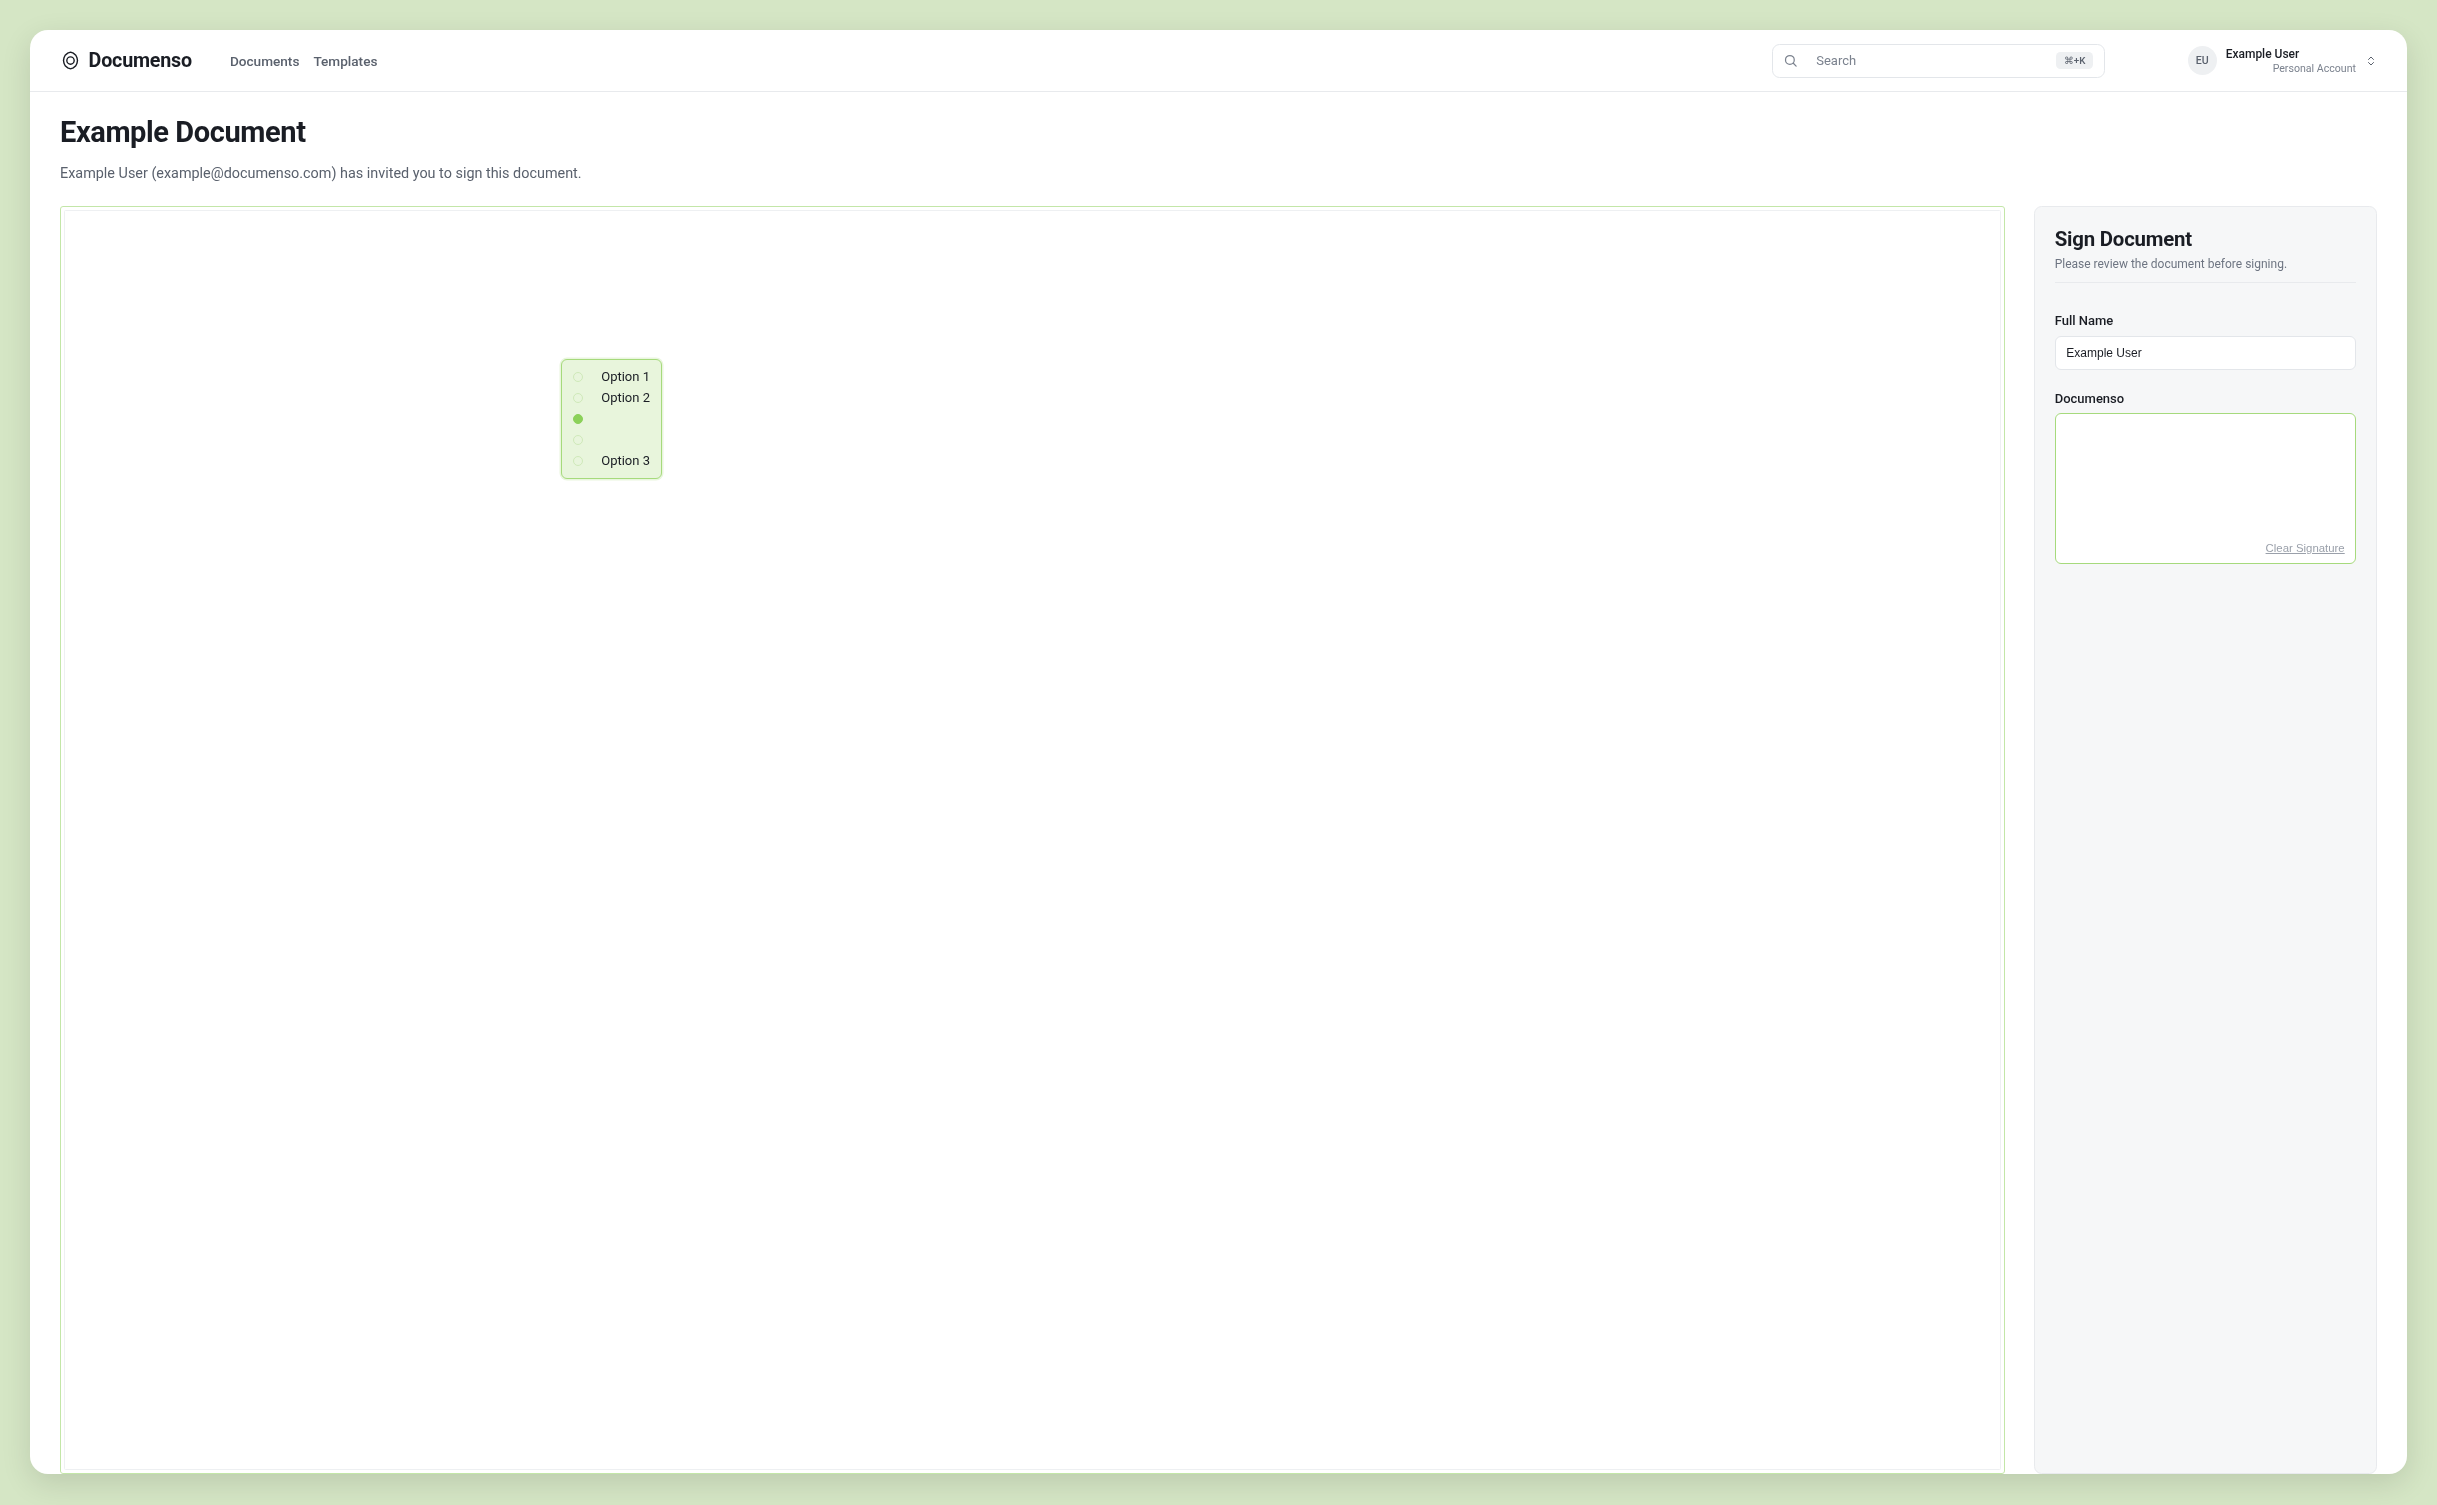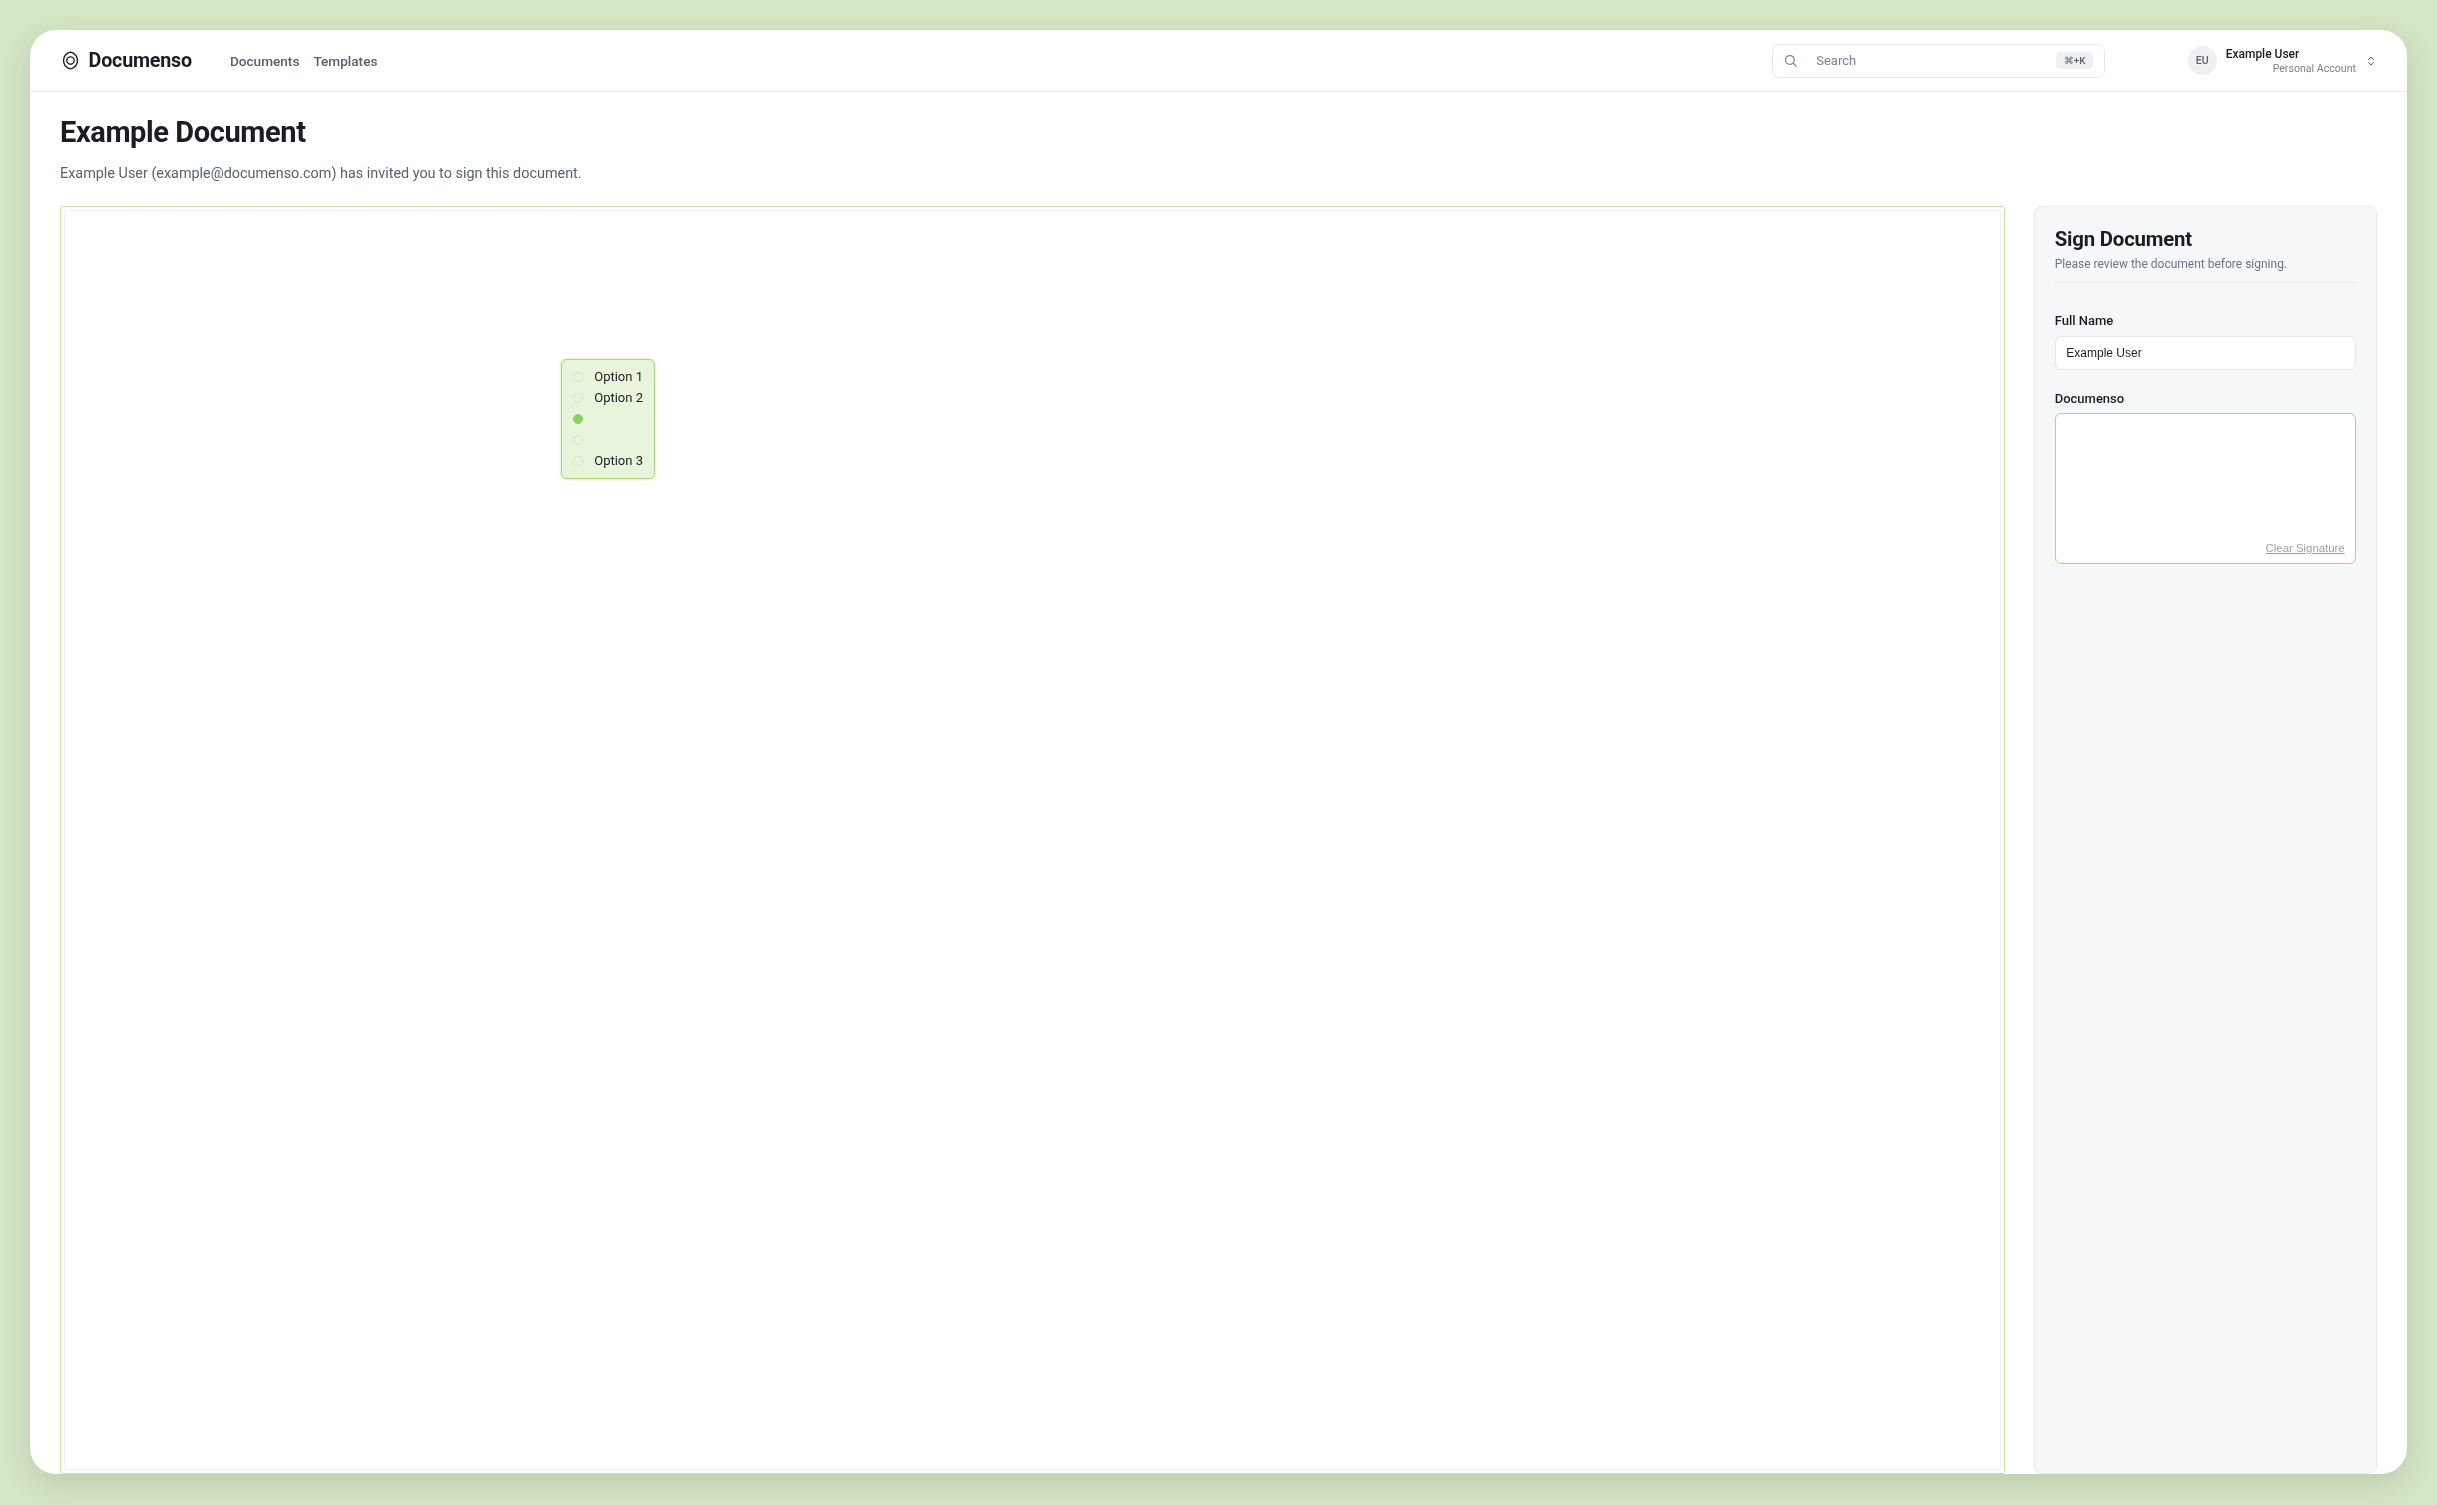--- a/index.html
+++ b/index.html
@@ -8,21 +8,21 @@
     padding: 0;
   }
   body {
     font-family: -apple-system, BlinkMacSystemFont, "Segoe UI", Roboto, Helvetica, Arial, sans-serif;
     background: #d5e6c5;
     padding: 30px;
     min-height: 100vh;
   }
   .app-window {
     background: #ffffff;
-    border-radius: 26px;
+    border-radius: 18px;
     box-shadow: 0 9px 30px rgba(0,0,0,0.12);
     overflow: hidden;
     min-height: calc(100vh - 61px);
     display: flex;
     flex-direction: column;
   }
   .header {
     display: flex;
     align-items: center;
     padding: 13.6px 30px;
@@ -177,21 +177,21 @@
     padding: 7.6px 10.6px;
     display: flex;
     flex-direction: column;
     gap: 3px;
     min-width: 86px;
     box-shadow: 0 0 0 1.5px rgba(166,218,124,0.25);
   }
   .radio-row {
     display: flex;
     align-items: center;
-    gap: 11px;
+    gap: 18px;
     height: 18px;
   }
   .radio-circle {
     width: 10.6px;
     height: 10.6px;
     border-radius: 50%;
     border: 1.1px solid #cfe9b9;
     background: transparent;
     flex-shrink: 0;
   }

